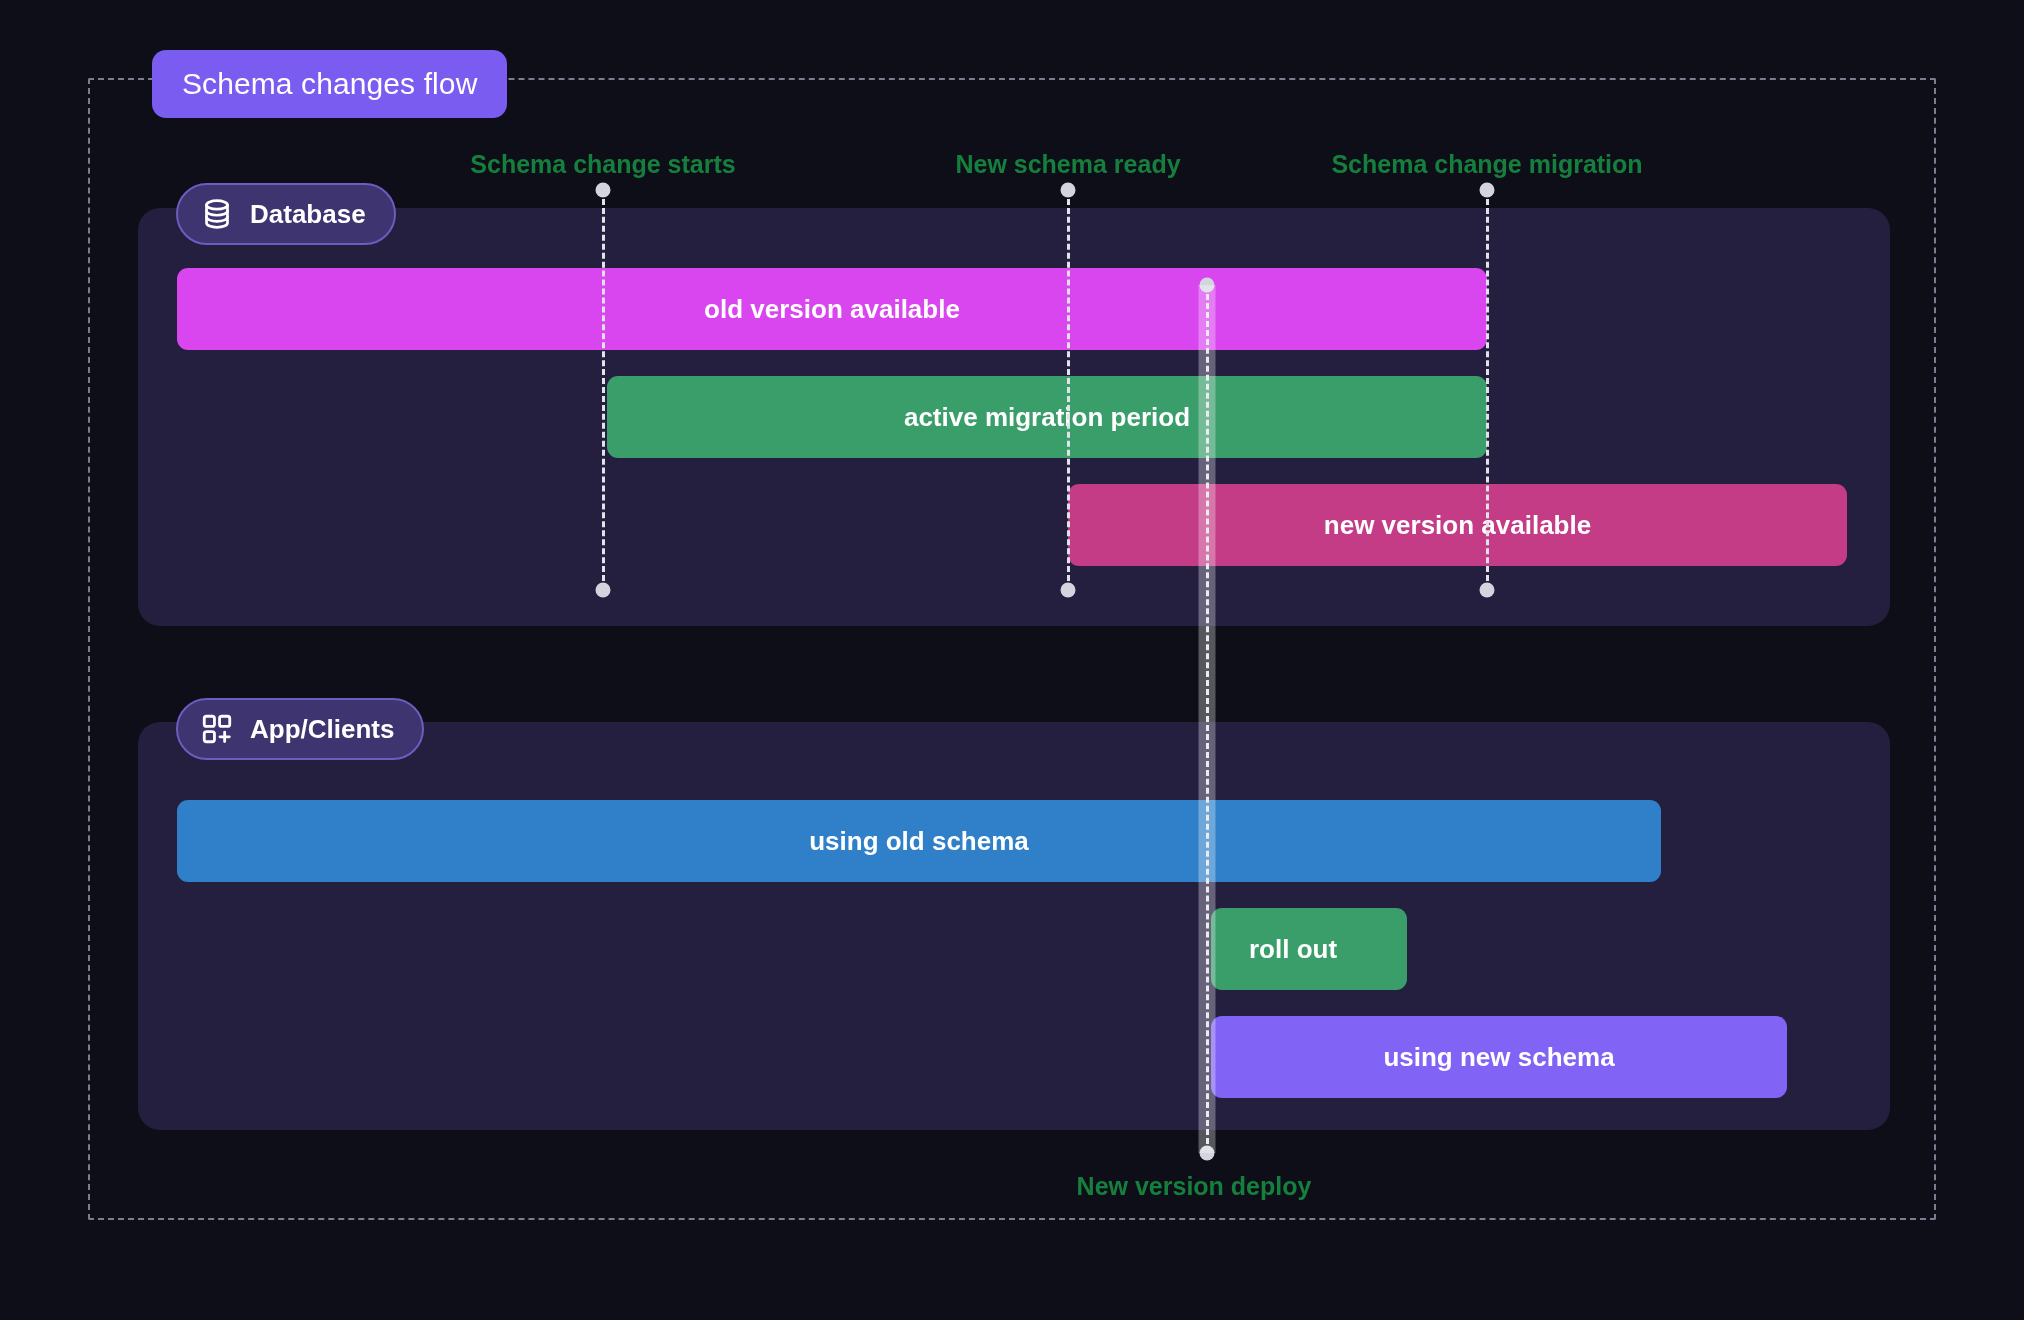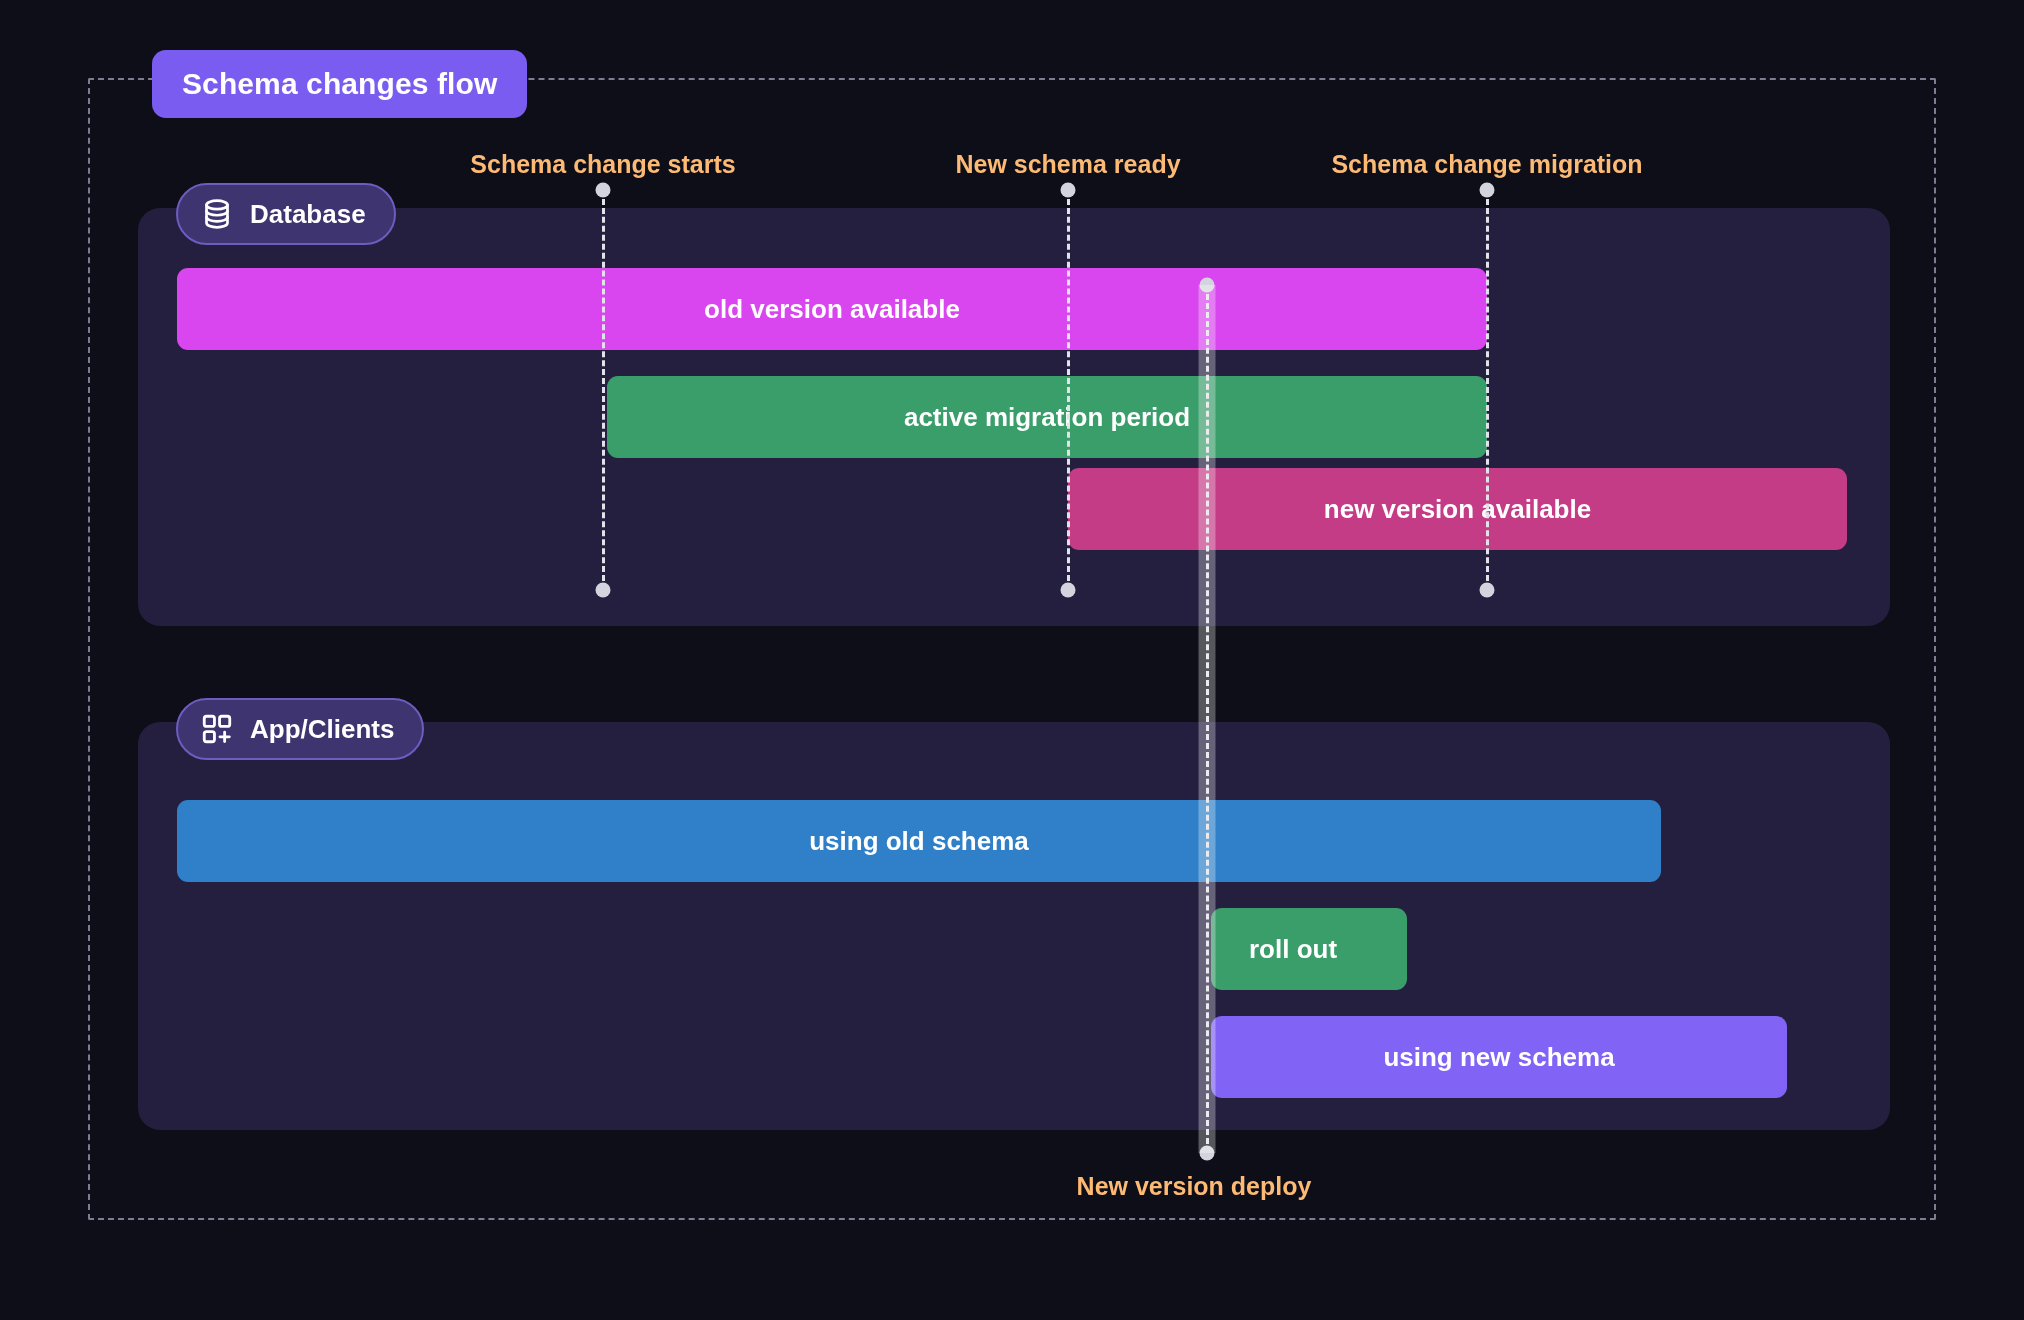--- a/index.html
+++ b/index.html
@@ -33,21 +33,21 @@
     left: 152px;
     top: 50px;
     height: 68px;
     padding: 0 30px;
     display: flex;
     align-items: center;
     background: #7a5cf0;
     border-radius: 14px;
     color: #ffffff;
     font-size: 30px;
-    font-weight: 700;
+    font-weight: 400;
     letter-spacing: .1px;
     z-index: 6;
   }
 
   
   .lane-panel {
     position: absolute;
     left: 138px;
     width: 1752px;
     background: #241f3f;
@@ -79,21 +79,21 @@
 
   
   .milestone {
     position: absolute;
     z-index: 4;
   }
   .milestone-label {
     position: absolute;
     transform: translateX(-50%);
     white-space: nowrap;
-    color: #fdba74;
+    color: #15803d;
     font-size: 25px;
     font-weight: 700;
   }
   .milestone-line {
     position: absolute;
     width: 0;
     border-left: 3px dashed #e2e2ea;
     transform: translateX(-1px);
   }
   .milestone-dot {
@@ -148,21 +148,21 @@
 </div>
 
 <div class="bar" style="left:177px; top:268px; width:1310px; background:#d946ef;">
   <span>old version available</span>
 </div>
 
 <div class="bar" style="left:607px; top:376px; width:880px; background:#3a9e6b;">
   <span>active migration period</span>
 </div>
 
-<div class="bar" style="left:1068px; top:468px; width:779px; background:#c43b86;justify-content:center;">
+<div class="bar" style="left:1068px; top:484px; width:779px; background:#c43b86;justify-content:center;">
   <span>new version available</span>
 </div>
 
 <div id="lane-panel-app" class="lane-panel"></div>
 
 <div id="lane-badge-app" class="lane-badge">
   <span>
     <svg width="34" height="34" viewBox="0 0 24 24" fill="none" stroke="#ffffff" stroke-width="2" stroke-linecap="round" stroke-linejoin="round">
       <rect x="3" y="3" width="7.2" height="7.2" rx="1.6"></rect>
       <rect x="13.8" y="3" width="7.2" height="7.2" rx="1.6"></rect>

